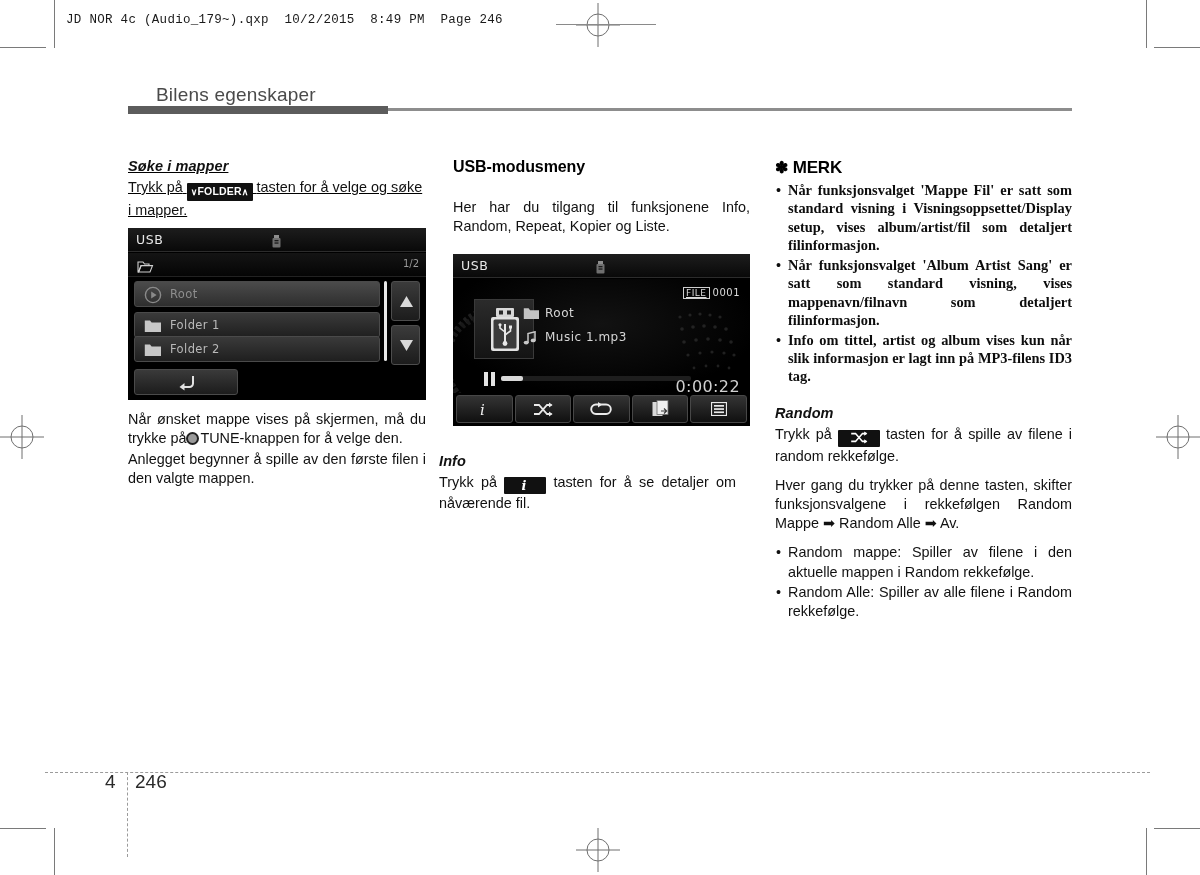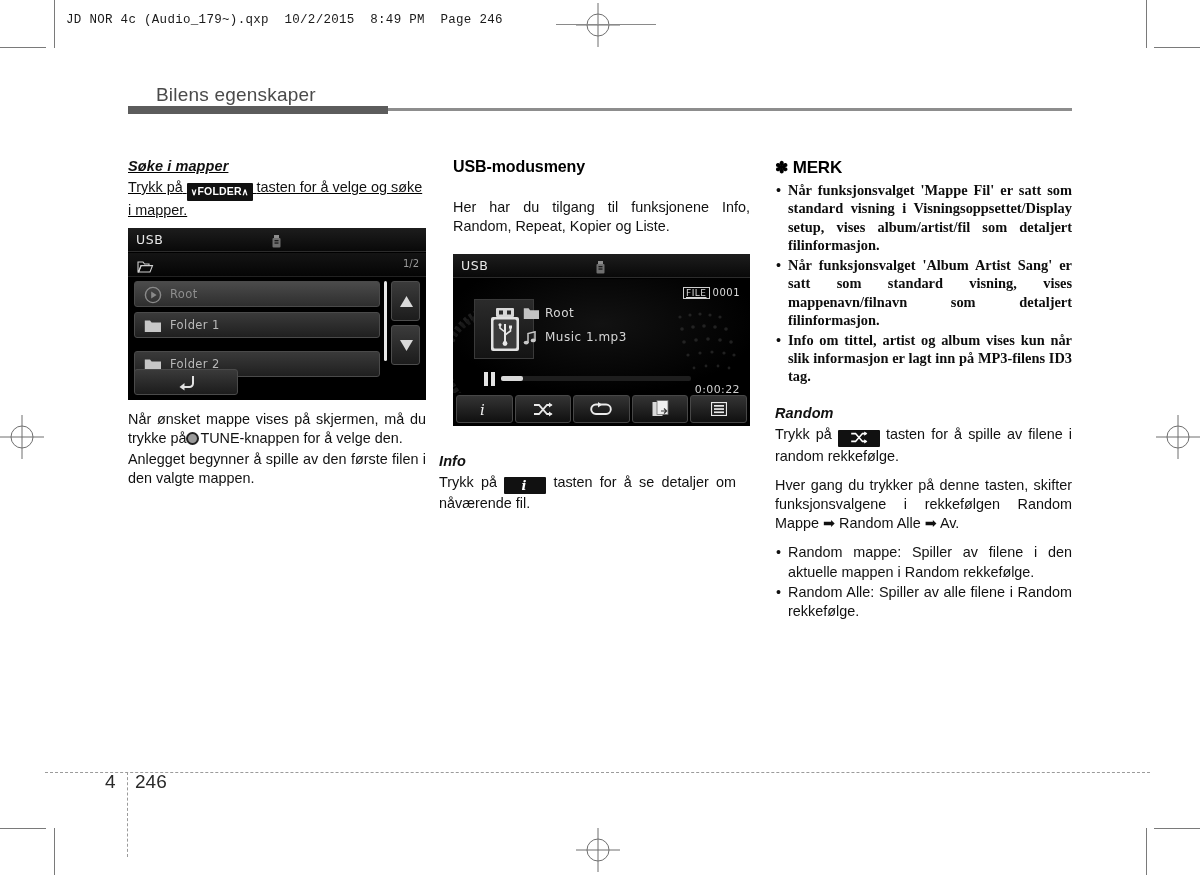--- a/index.html
+++ b/index.html
@@ -261,22 +261,22 @@
   .pl-meta-2 { top: 76px; }
   .pl-meta-ico { position: absolute; left: -22px; top: 1px; }
   .pl-pause { position: absolute; left: 31px; top: 117px; }
   .pl-prog-track {
     position: absolute; left: 48px; top: 122px;
     width: 190px; height: 5px;
     background: #1e1e1e; border-radius: 2px;
   }
   .pl-prog-fill { width: 22px; height: 5px; background: #d8d8d8; border-radius: 2px; }
   .pl-time {
-    position: absolute; right: 10px; top: 129px;
-    font-size: 11px; color: #d0d0d0; letter-spacing: 0.4px;
+    position: absolute; right: 10px; top: 123px;
+    font-size: 16px; color: #d0d0d0; letter-spacing: 0.4px;
   }
   .pl-toolbar {
     position: absolute; left: 0; right: 0; bottom: 0; height: 33px;
     display: flex; gap: 2px; padding: 2px 3px 3px 3px;
     background: #000;
   }
   .pl-tb-btn {
     flex: 1;
     background: linear-gradient(#343434, #101010);
     border: 1px solid #474747; border-radius: 3px;
@@ -392,21 +392,21 @@
     <span class="fl-row-lbl">Root</span>
   </div>
   <div class="fl-row" style="top:84px;">
     <span class="fl-row-ico" style="top:5px;">
       <svg width="18" height="14" viewBox="0 0 18 14">
           <path d="M0.8 13 L0.8 1.4 L6 1.4 L7.6 3.4 L17 3.4 L17 13 Z" fill="#c7c7c7"></path>
         </svg>
     </span>
     <span class="fl-row-lbl">Folder 1</span>
   </div>
-  <div class="fl-row" style="top:123px;">
+  <div class="fl-row" style="top:108px;">
     <span class="fl-row-ico" style="top:5px;">
       <svg width="18" height="14" viewBox="0 0 18 14">
           <path d="M0.8 13 L0.8 1.4 L6 1.4 L7.6 3.4 L17 3.4 L17 13 Z" fill="#c7c7c7"></path>
         </svg>
     </span>
     <span class="fl-row-lbl">Folder 2</span>
   </div>
 
   <div class="fl-scrollbar"></div>
 

